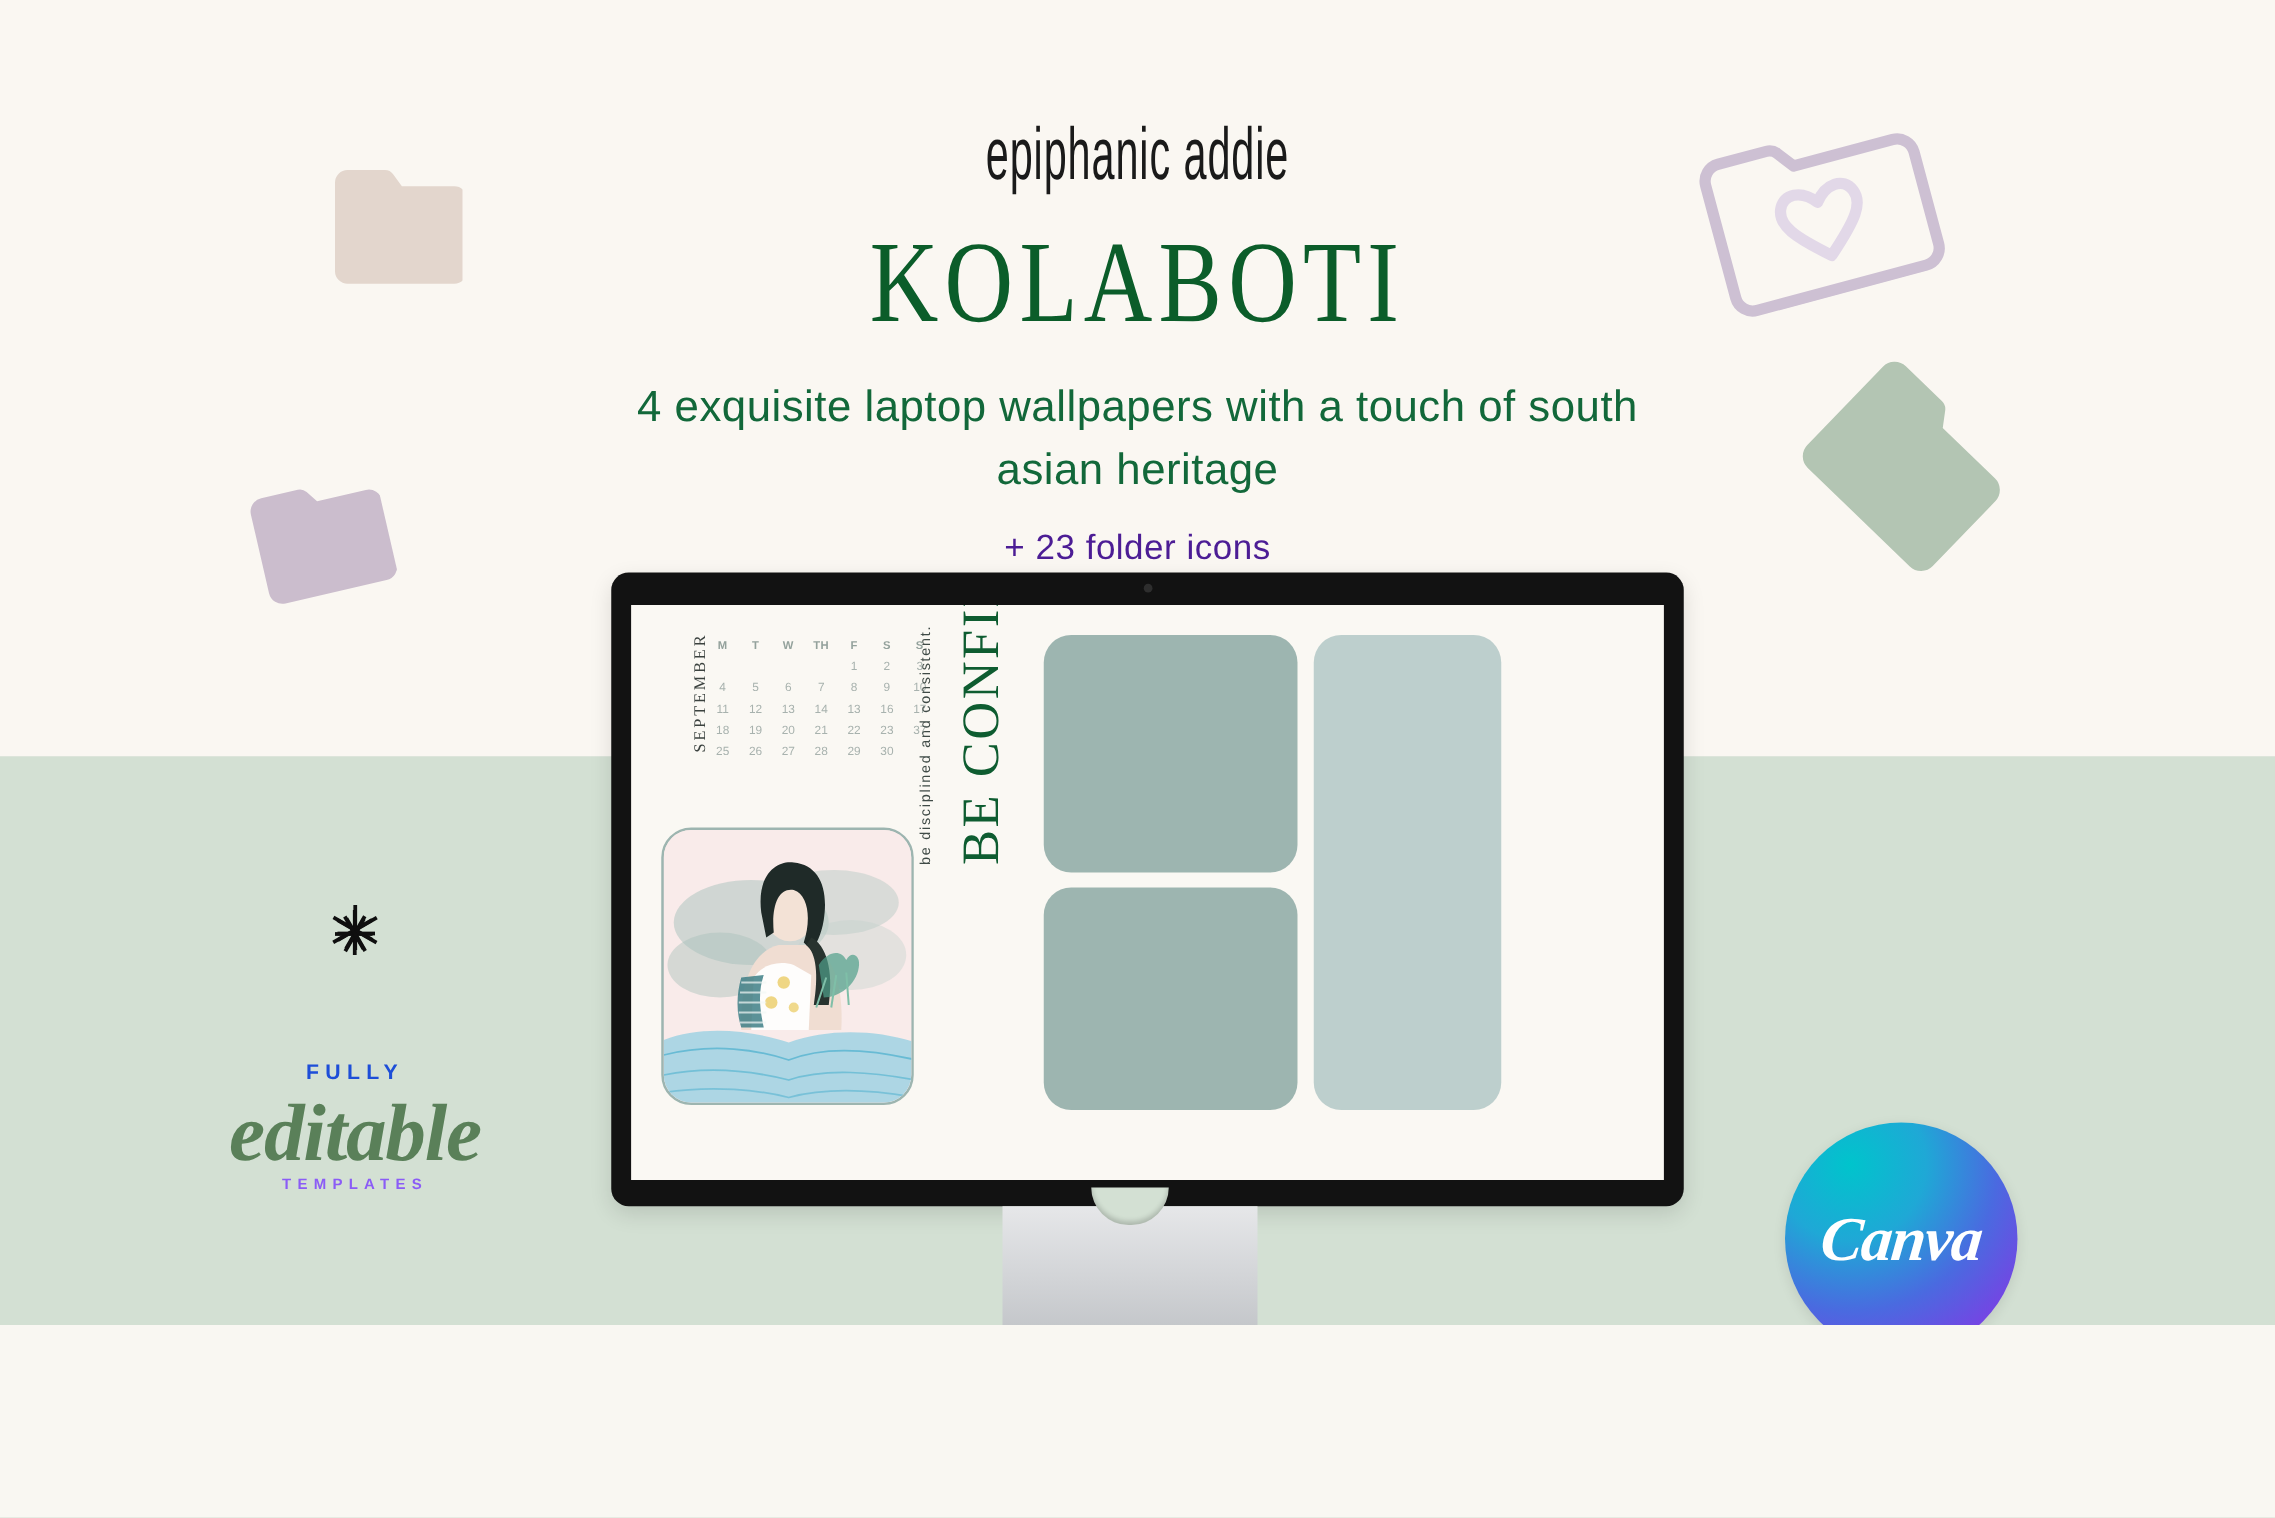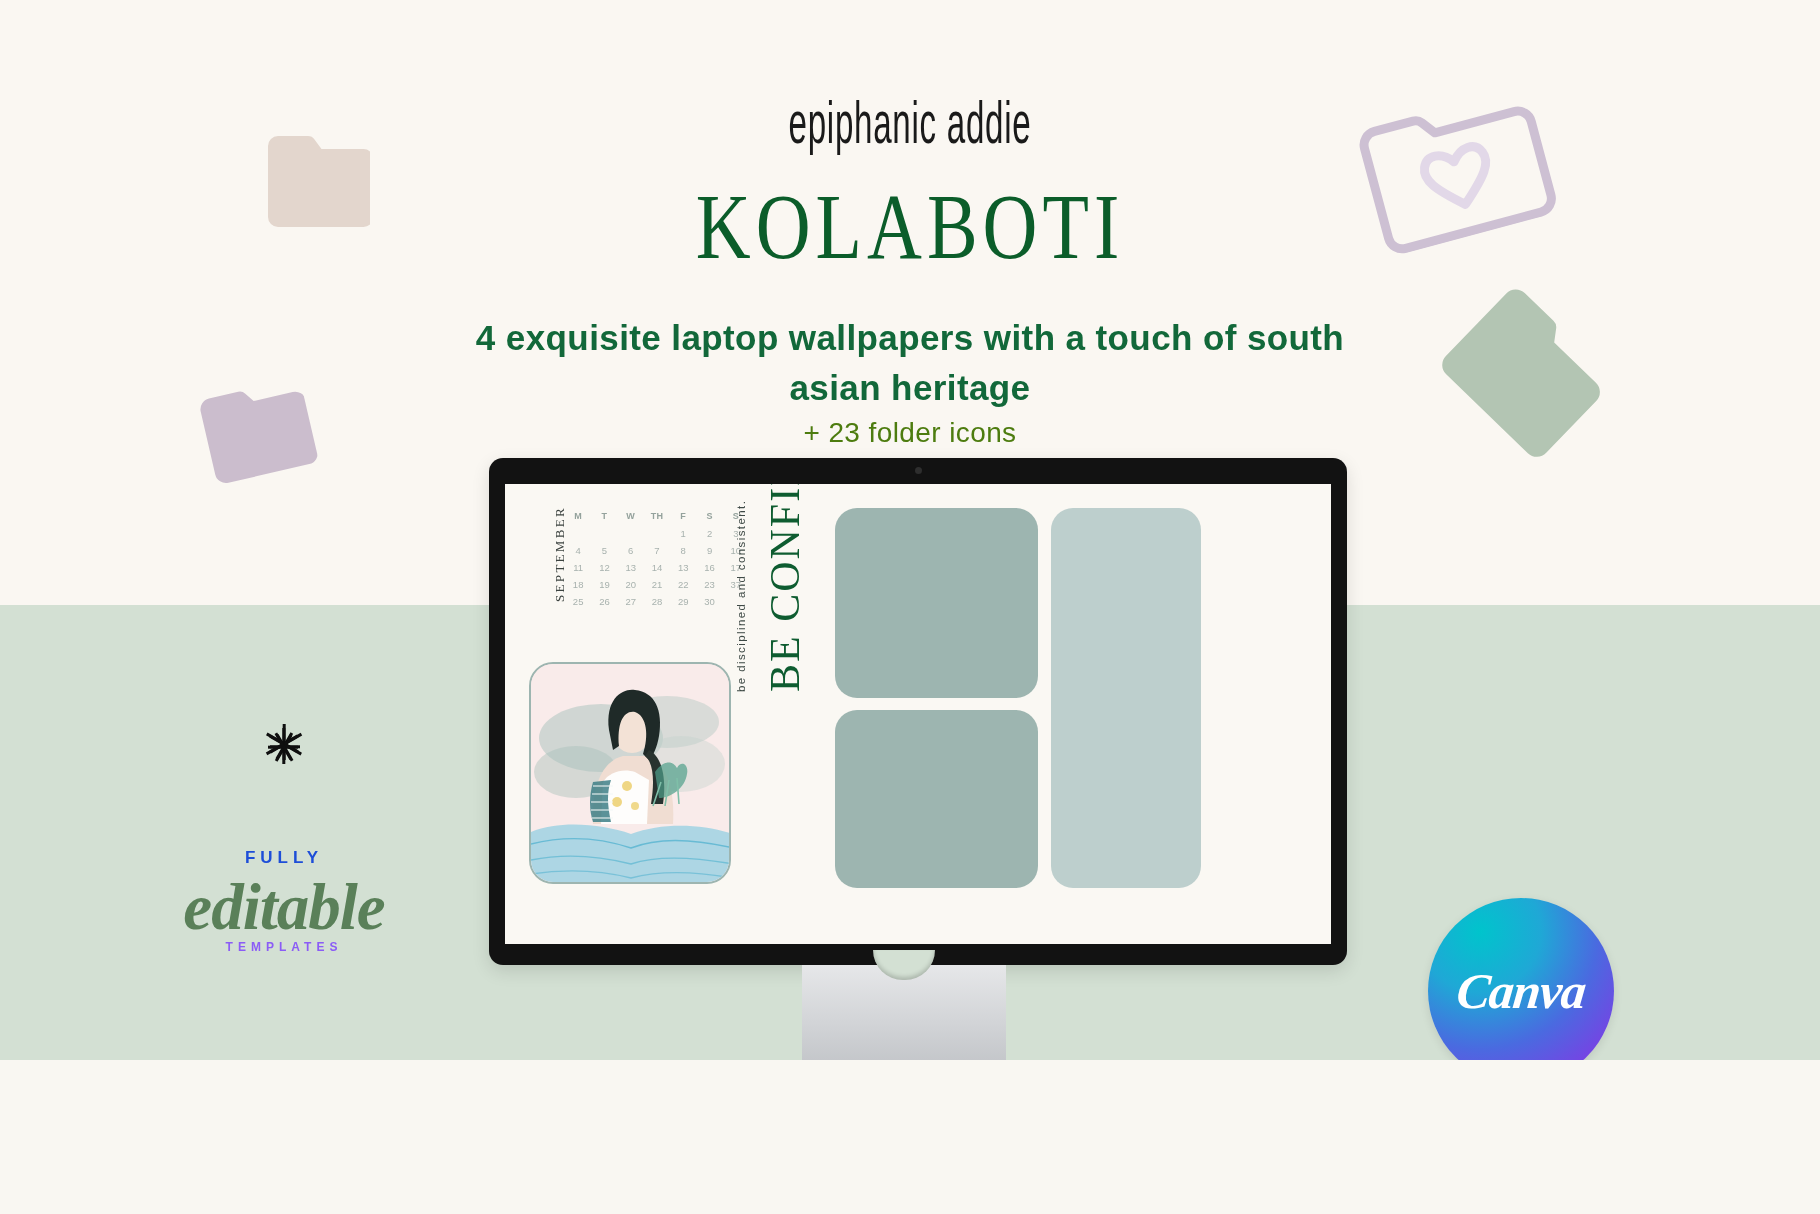--- a/index.html
+++ b/index.html
@@ -24,26 +24,26 @@
     transform:scaleX(0.72) scaleY(1.28); transform-origin:center top;
   }
   .title {
     font-family:"Liberation Serif", serif;
     font-size:76px; color:#0b5d2a; letter-spacing:5px;
     margin-top:32px; transform:scaleY(1.22); transform-origin:center top;
   }
   .subtitle {
     font-family:"Liberation Sans", sans-serif;
     font-size:35px; color:#12683a; line-height:50px;
-    margin-top:52px; font-weight:700; letter-spacing:0.4px;
+    margin-top:40px; font-weight:400; letter-spacing:0.4px;
   }
   .subnote {
     font-family:"Liberation Sans", sans-serif;
-    font-size:28px; color:#4d7c0f; font-weight:300;
-    margin-top:4px; letter-spacing:0.4px;
+    font-size:28px; color:#4c1d95; font-weight:300;
+    margin-top:21px; letter-spacing:0.4px;
   }
 
   
   .folder { position:absolute; }
 
   
   .monitor { position:absolute; left:489px; top:458px; width:858px; height:507px; }
   .bezel {
     position:absolute; inset:0; background:#121212; border-radius:14px;
     box-shadow:0 6px 18px rgba(0,0,0,0.12);

